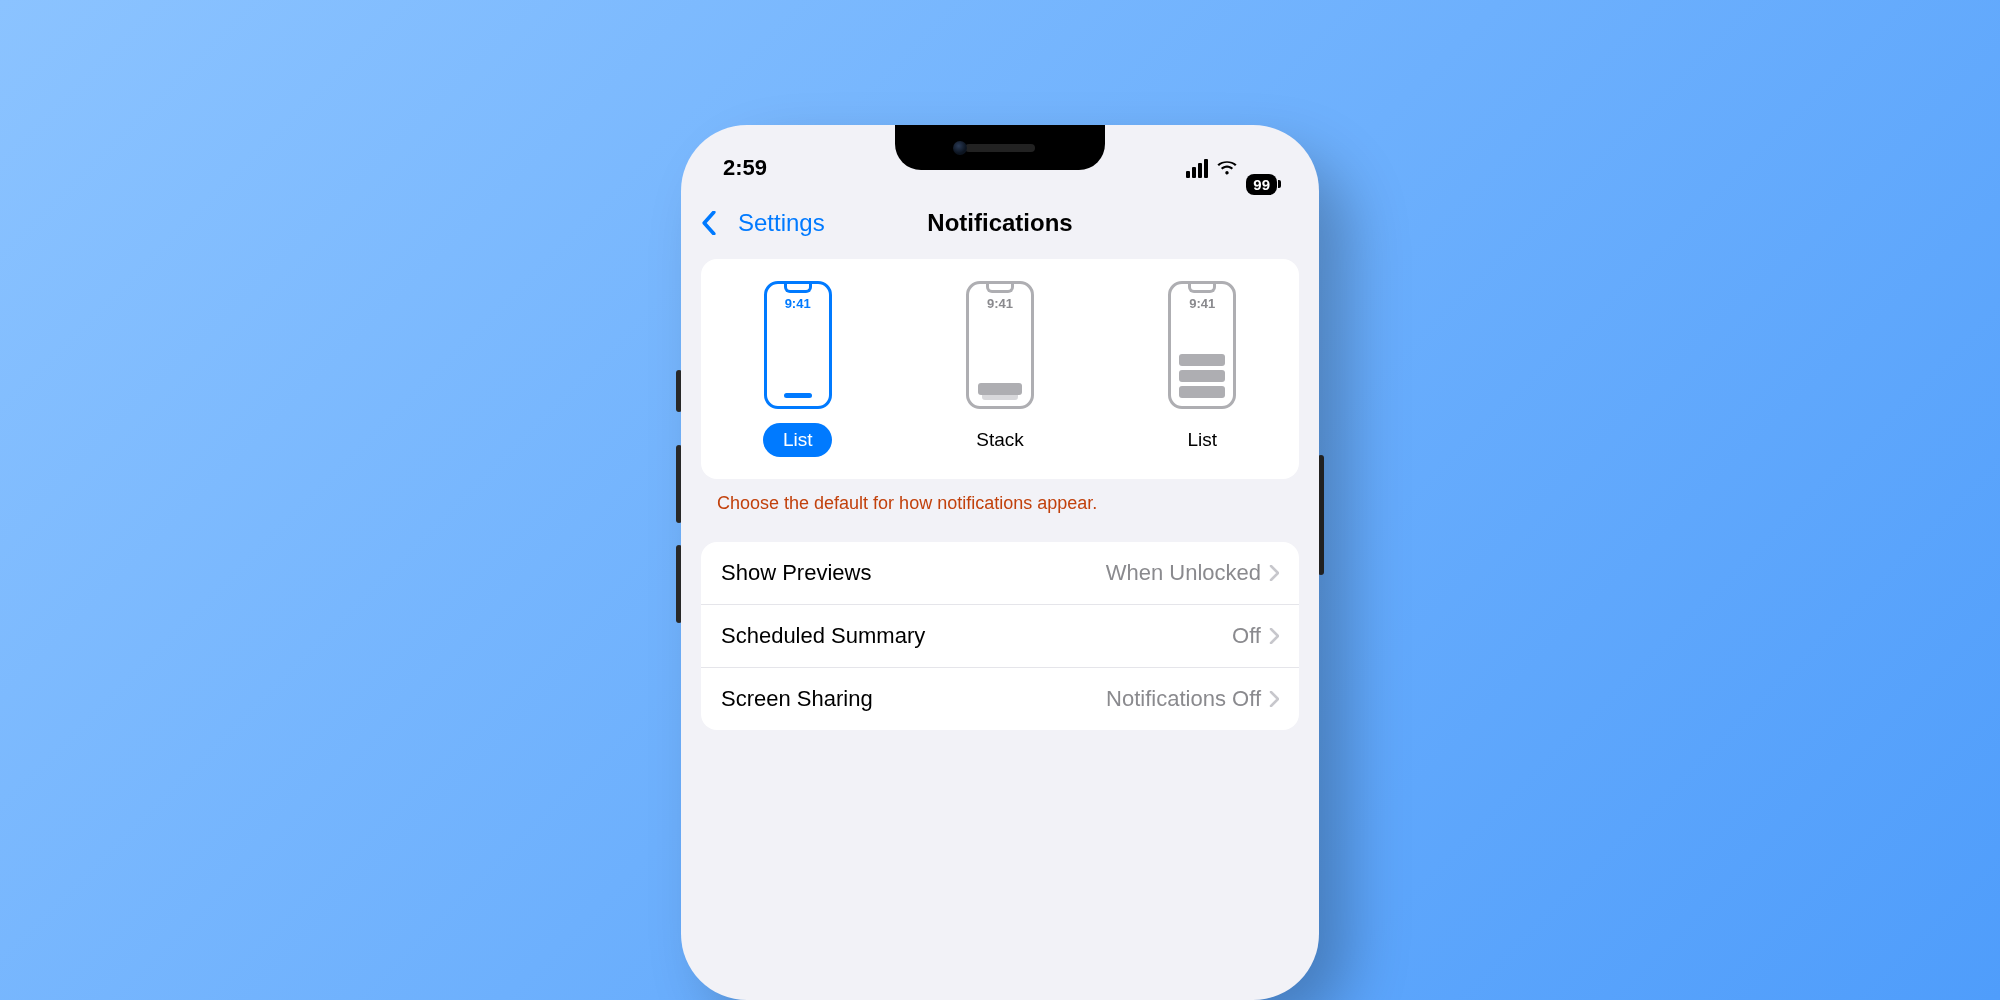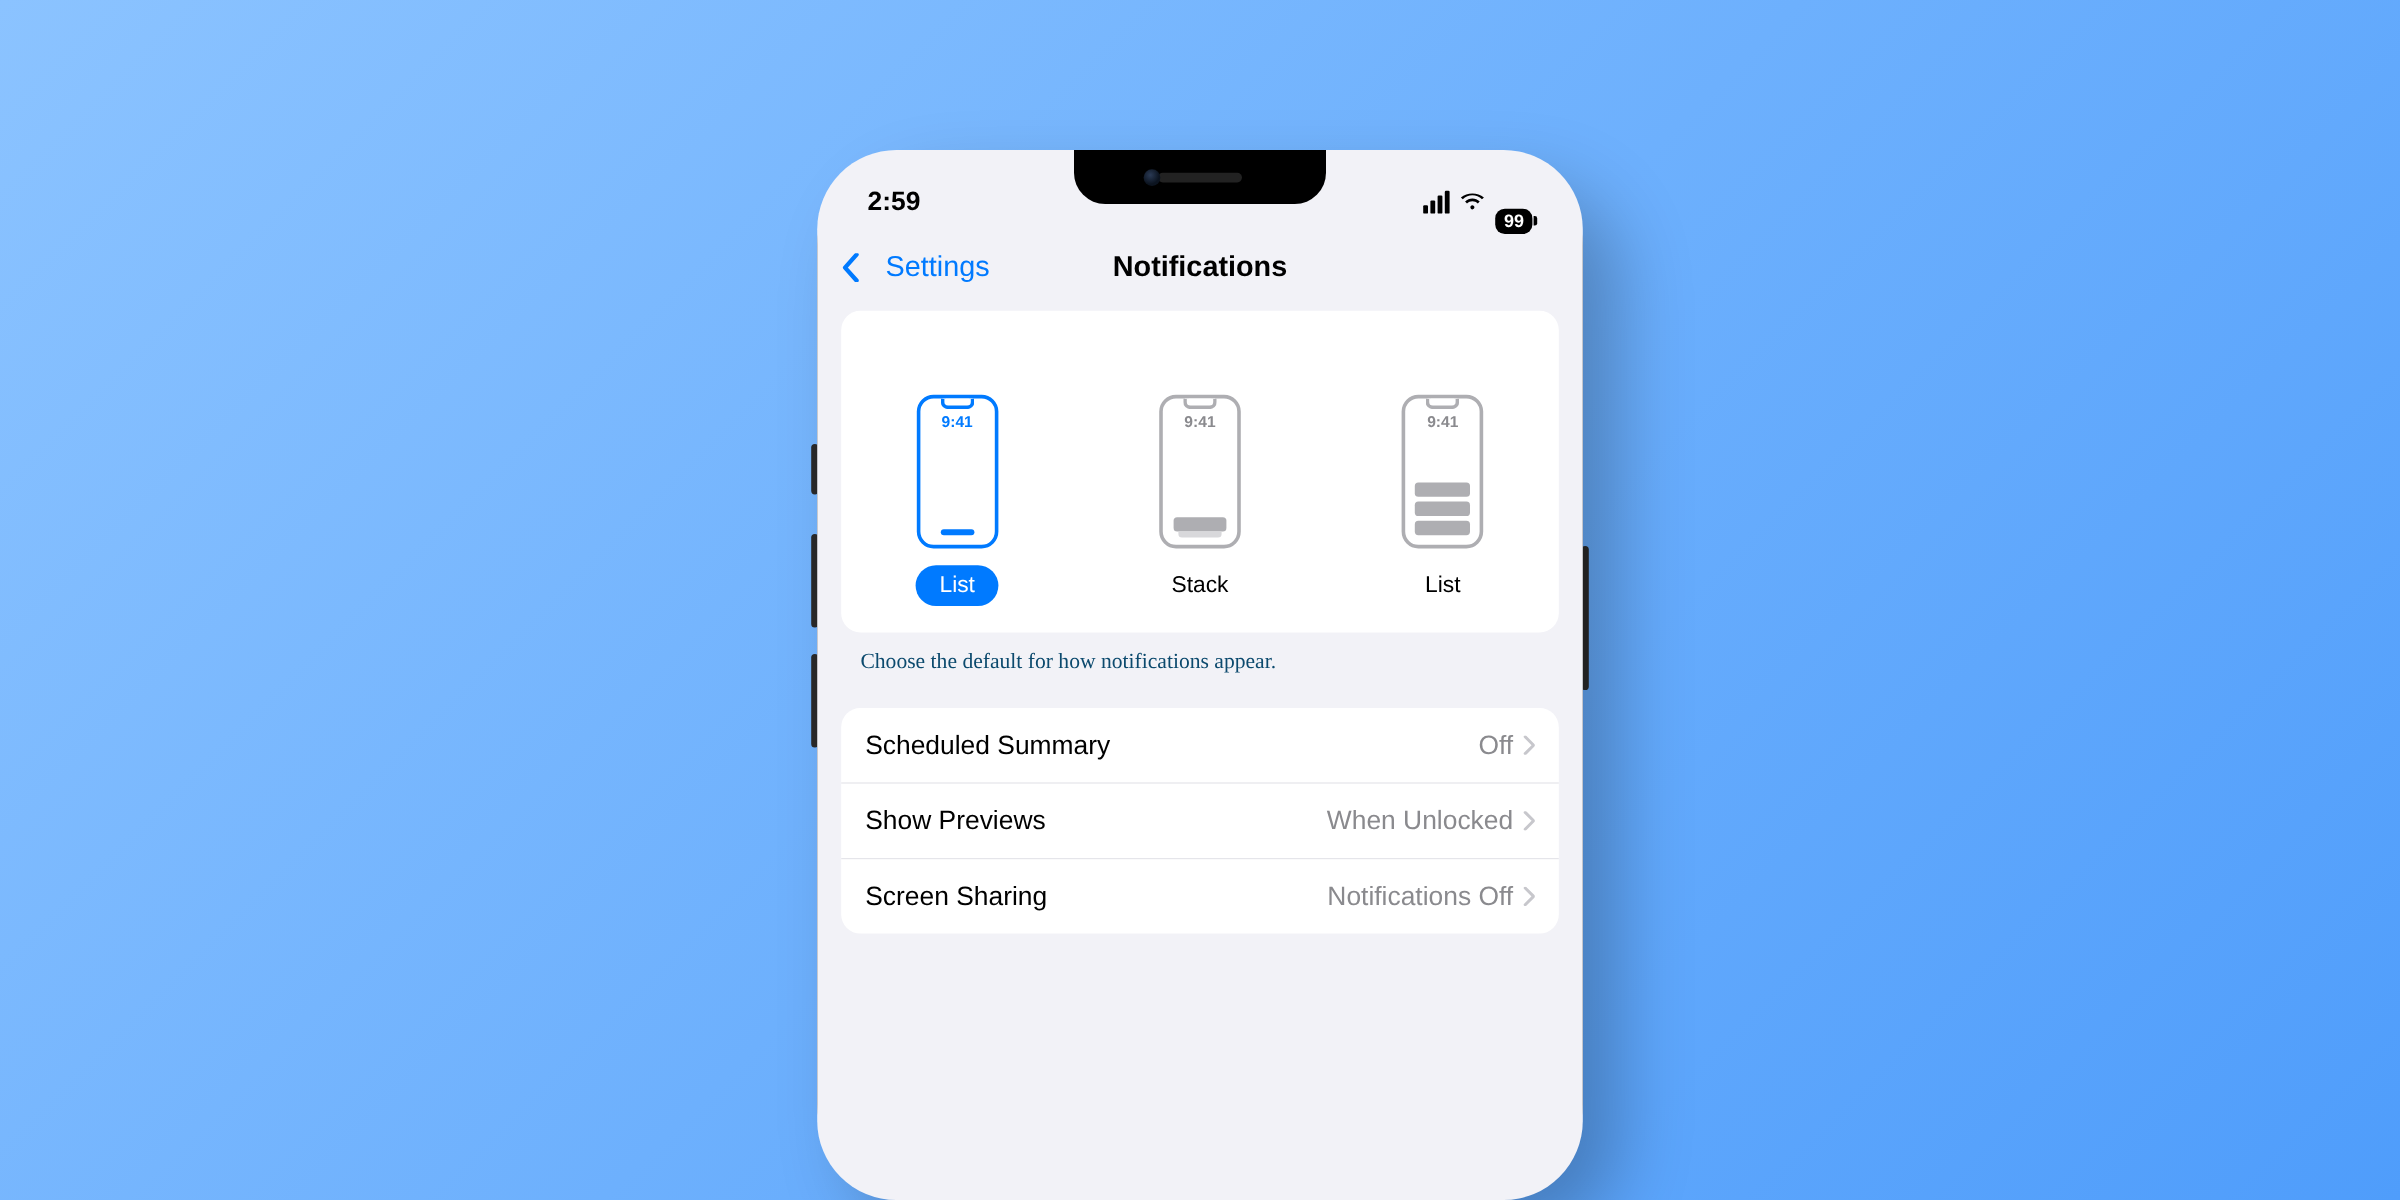--- a/index.html
+++ b/index.html
@@ -111,21 +111,21 @@
     font-size: 24px; font-weight: 700;
   }
   .section-header {
     font-size: 18px; color: #8a8a8e; letter-spacing: 0.5px;
     padding: 28px 36px 10px;
   }
   .card {
     background: #fff; margin: 0 20px; border-radius: 16px;
     padding: 22px 0; display: flex; justify-content: space-around;
   }
-  .option { display:flex; flex-direction:column; align-items:center; cursor:pointer;margin-top:48px; }
+  .option { display:flex; flex-direction:column; align-items:center; cursor:pointer; }
   .mini-phone {
     width: 68px; height: 128px; border: 3px solid #aeaeb2; border-radius: 14px;
     position: relative; background:#fff;
   }
   .mini-phone.selected { border-color: #007aff; }
   .mini-phone::before {
     content:""; position:absolute; top:0; left:50%; transform:translateX(-50%);
     width: 22px; height: 6px; background: inherit; border: 3px solid; border-color: inherit; border-top:none;
     border-bottom-left-radius:6px; border-bottom-right-radius:6px;
     background: #fff;
@@ -149,21 +149,21 @@
   .mini-list {
     position:absolute; bottom:8px; left:50%; transform:translateX(-50%); width:46px;
     display:flex; flex-direction:column; gap:4px;
   }
   .mini-list div{height:12px;background:#aeaeb2;border-radius:3px;}
   .option-label {
     margin-top: 14px; font-size: 19px; padding: 6px 20px; border-radius: 20px;
   }
   .option-label.selected { background:#007aff; color:#fff; }
   .footer-text {
-    font-size: 18px; color: #0c4a6e; padding: 14px 36px 28px; font-family: Liberation Serif, serif;
+    font-size: 18px; color: #c2410c; padding: 14px 36px 28px;
   }
   .list-card {
     background:#fff; margin: 0 20px; border-radius:16px;
   }
   .list-row {
     display:flex; justify-content:space-between; align-items:center;
     padding: 18px 20px; font-size:22px; cursor:pointer;
   }
   .list-row + .list-row { border-top: 1px solid #e5e5ea; }
   .row-right { display:flex; align-items:center; gap:8px; color:#8a8a8e; }
@@ -248,32 +248,32 @@
             </div>
         </div>
         <div class="option-label">List</div>
       </div>
     </div>
 
     <div class="footer-text">Choose the default for how notifications appear.</div>
 
     <div class="list-card">
       <div class="list-row">
-        <span>Scheduled Summary</span>
+        <span>Show Previews</span>
         <span class="row-right">
-          <span>Off</span>
+          <span>When Unlocked</span>
           <svg class="chevron" width="10" height="16" viewBox="0 0 10 16">
               <path d="M2 1l7 7-7 7" stroke="#c7c7cc" stroke-width="2.5" fill="none" stroke-linecap="round" stroke-linejoin="round"></path>
             </svg>
         </span>
       </div>
       <div class="list-row">
-        <span>Show Previews</span>
+        <span>Scheduled Summary</span>
         <span class="row-right">
-          <span>When Unlocked</span>
+          <span>Off</span>
           <svg class="chevron" width="10" height="16" viewBox="0 0 10 16">
               <path d="M2 1l7 7-7 7" stroke="#c7c7cc" stroke-width="2.5" fill="none" stroke-linecap="round" stroke-linejoin="round"></path>
             </svg>
         </span>
       </div>
       <div class="list-row">
         <span>Screen Sharing</span>
         <span class="row-right">
           <span>Notifications Off</span>
           <svg class="chevron" width="10" height="16" viewBox="0 0 10 16">

